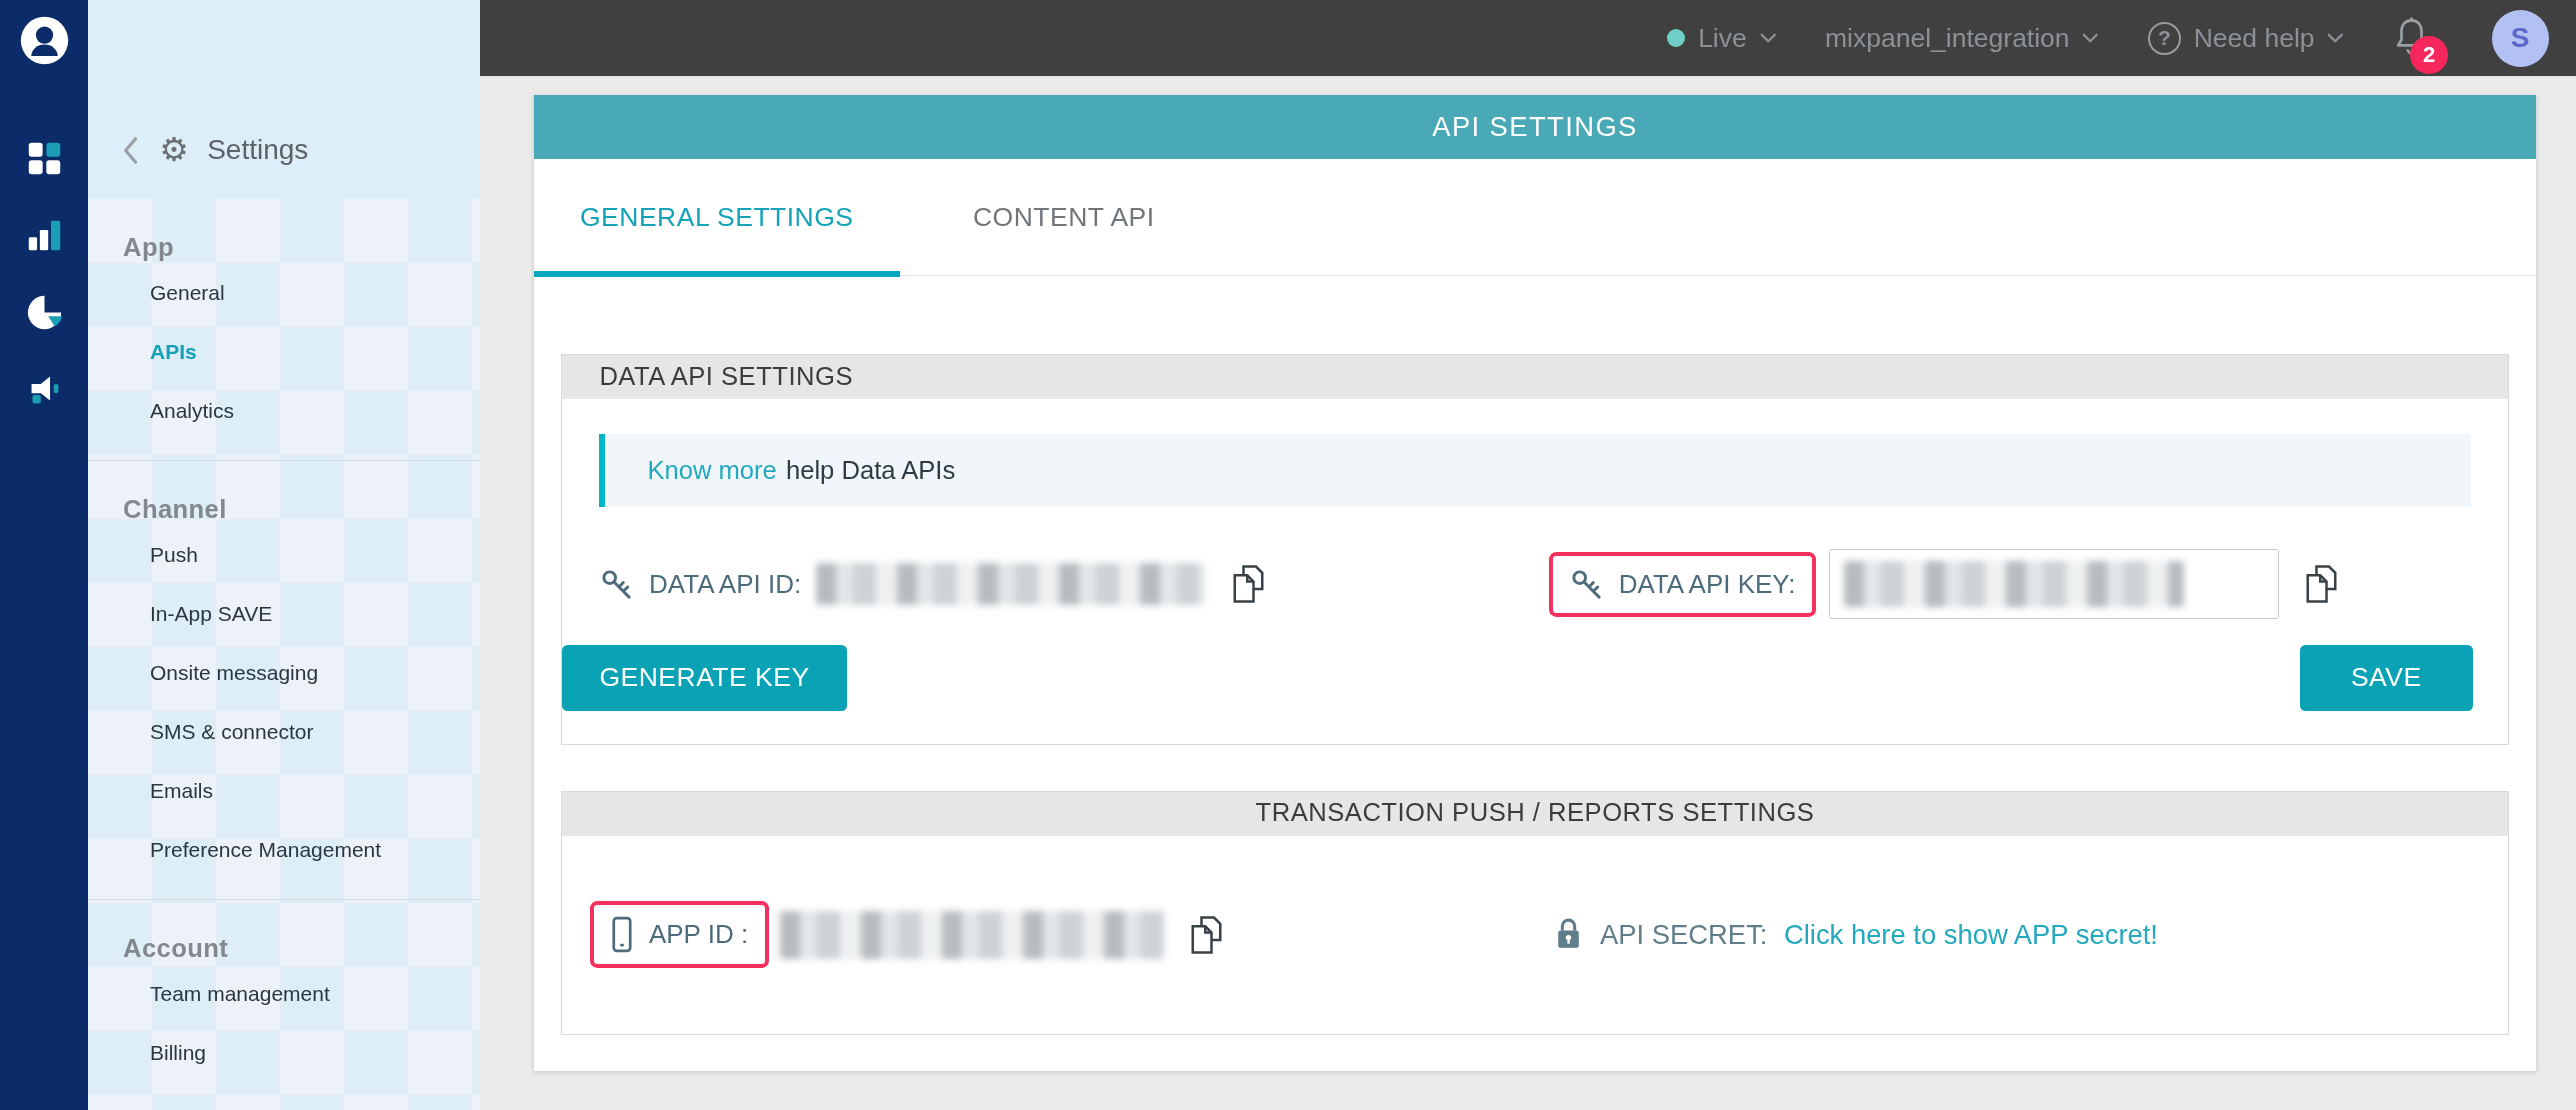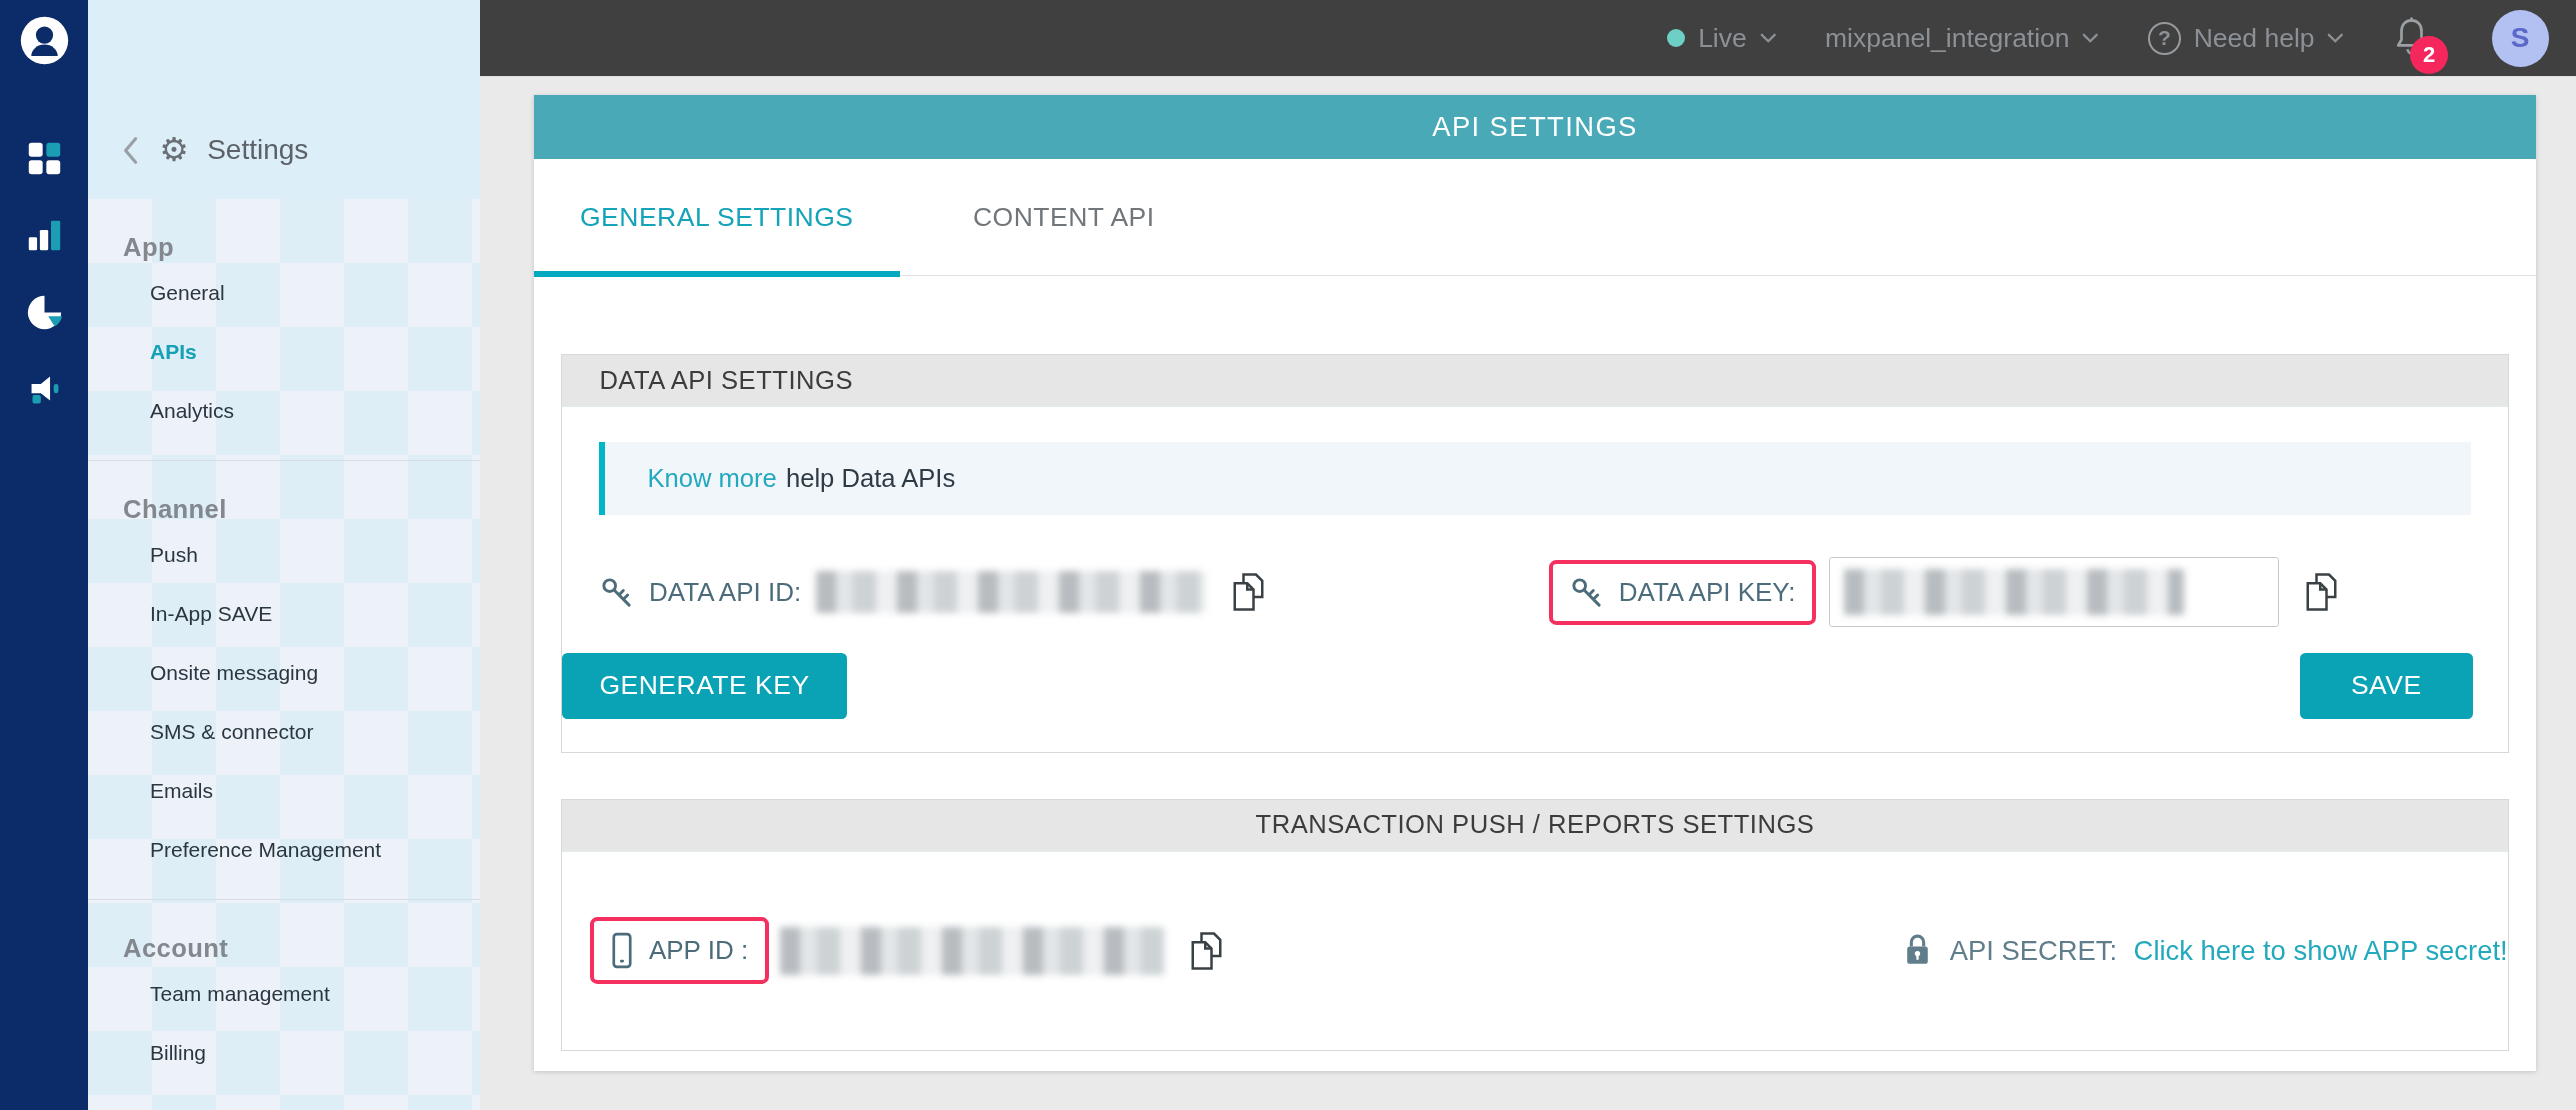--- a/index.html
+++ b/index.html
@@ -71,21 +71,21 @@
   .tabs { height:117px; border-bottom:1.8px solid #e0e0e0; display:flex; background:#fff; }
   .tab { display:flex; align-items:center; padding:0 46px; font-size:26.5px; color:#70767a; letter-spacing:0.5px; position:relative; cursor:pointer; }
   .tab + .tab { margin-left:27.4px; }
   .tab.active { color:#14a3b8; }
   .tab.active::after { content:""; position:absolute; left:0; right:0; bottom:-1.8px; height:6.4px; background:#04a9bf; }
 
   .card-body { padding:78px 27.4px 0 27.4px; }
   .box { border:0.9px solid #d8d8d8; background:#fff; }
   .box.data { padding-bottom:33px; }
   .box-head {
-    height:52px; background:#e6e6e6; border-bottom:2.7px solid #e3ebe4;
+    height:44px; background:#e6e6e6; border-bottom:2.7px solid #e3ebe4;
     display:flex; align-items:center; font-size:25.6px; color:#3c3c3c; letter-spacing:0.5px;
   }
   .box-head.left { padding-left:37px; }
   .box-head.center { justify-content:center; }
 
   .note {
     margin:35px 37px 0; height:73px; background:#f0f6fa; border-left:6.4px solid #00b7c9;
     display:flex; align-items:center; padding:0 42px; font-size:25.6px; color:#2e3b44;
   }
   .note-link { color:#23a9bf; margin-right:9.1px; cursor:pointer; text-decoration:none; }
@@ -116,21 +116,21 @@
     height:66px; border:none; border-radius:5.5px; background:#0aa3b5; color:#fff;
     font-size:26.5px; letter-spacing:0.5px; padding:0 37px; cursor:pointer;
     font-family:"Liberation Sans","DejaVu Sans",sans-serif;
   }
   .btn.save { padding:0 51px; }
 
   .box.trans { margin-top:46px; }
   .trans-row { display:flex; align-items:center; height:198px; padding-left:27.4px; }
   .tr-left { width:50.2%; display:flex; align-items:center; }
   .tr-left .chip { width:384px; height:48px; margin-left:11px; }
-  .tr-right { flex:1; display:flex; align-items:center; gap:16.5px;justify-content:flex-end; }
+  .tr-right { flex:1; display:flex; align-items:center; gap:16.5px; }
   .secret-label { font-size:27.4px; color:#5f7d8a; white-space:nowrap; }
   .secret-link { font-size:27.4px; color:#23a9bd; cursor:pointer; text-decoration:none; white-space:nowrap; }
   .icon { flex-shrink:0; display:inline-flex; }
 </style>
 </head>
 <body>
 
 <div class="app">
 
   <nav class="navrail">

